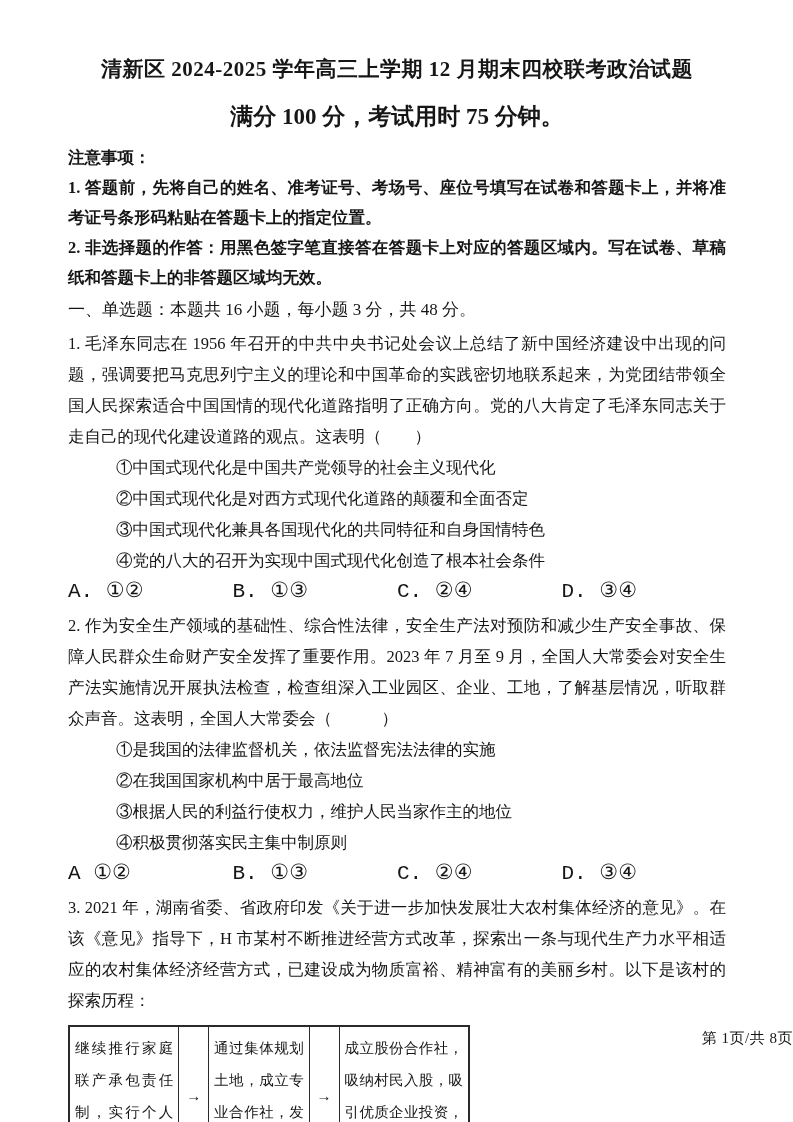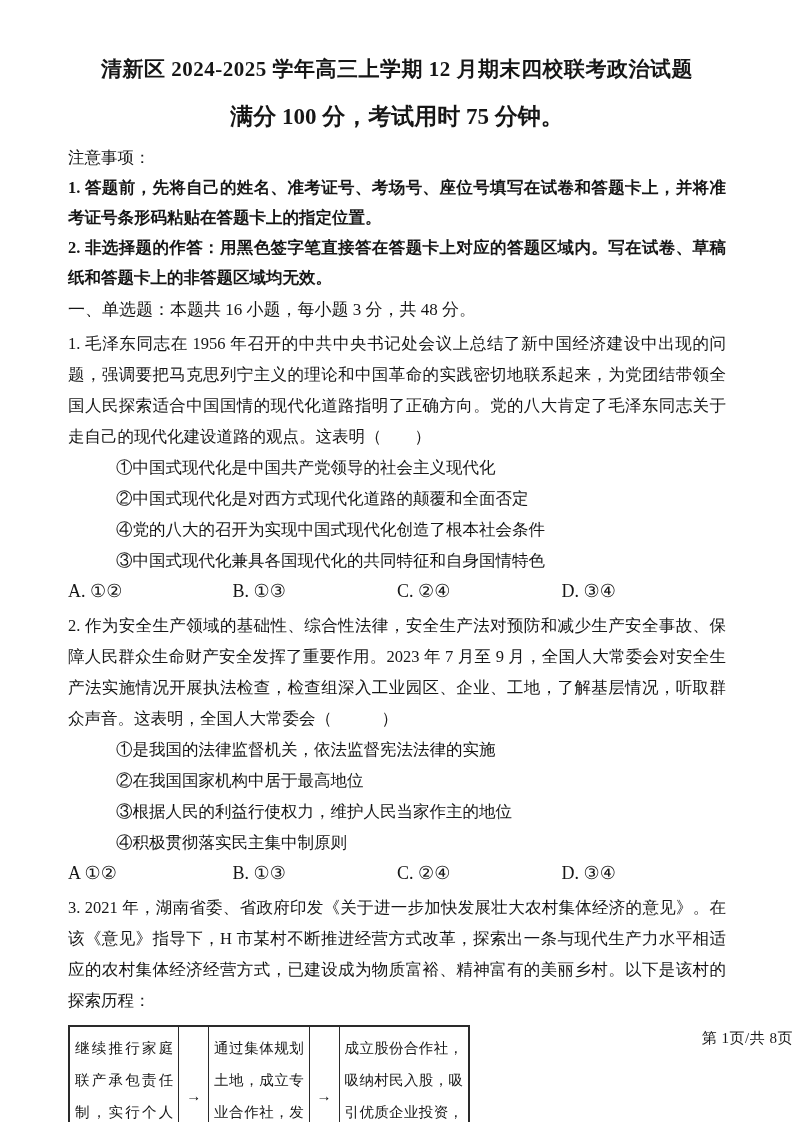--- a/index.html
+++ b/index.html
@@ -29,21 +29,21 @@
   }
   .subtitle {
     font-size: 23px;
     font-weight: bold;
     text-align: center;
     line-height: 26px;
     margin-top: 20px;
   }
   .notes-heading {
     font-size: 16.5px;
-    font-weight: normal;
+    font-weight: bold;
     line-height: 30px;
     margin-top: 13px;
   }
   .note {
     font-size: 16.5px;
     font-weight: bold;
     line-height: 30px;
     text-align: justify;
   }
   .section-heading {
@@ -58,22 +58,23 @@
     line-height: 31px;
     text-align: justify;
   }
   .q-item {
     font-size: 16.5px;
     line-height: 31px;
     margin-left: 48px;
   }
   .options-row {
     display: flex;
-    font-size: 18px;
+    font-size: 21px;
     line-height: 31px;
+    font-family: Liberation Mono, monospace;
   }
   .options-row span {
     flex: 0 0 25%;
     text-align: left;
     white-space: nowrap;
   }
   .flow-table {
     display: flex;
     margin-top: 9px;
     border: 2px solid #2a2a2a;
@@ -125,22 +126,22 @@
   <div class="notes-heading">注意事项：</div>
   <div class="note">1. 答题前，先将自己的姓名、准考证号、考场号、座位号填写在试卷和答题卡上，并将准考证号条形码粘贴在答题卡上的指定位置。</div>
   <div class="note">2. 非选择题的作答：用黑色签字笔直接答在答题卡上对应的答题区域内。写在试卷、草稿纸和答题卡上的非答题区域均无效。</div>
 
   <div class="section-heading">一、单选题：本题共 16 小题，每小题 3 分，共 48 分。</div>
 
   <div class="question">
     <div class="stem">1. 毛泽东同志在 1956 年召开的中共中央书记处会议上总结了新中国经济建设中出现的问题，强调要把马克思列宁主义的理论和中国革命的实践密切地联系起来，为党团结带领全国人民探索适合中国国情的现代化道路指明了正确方向。党的八大肯定了毛泽东同志关于走自己的现代化建设道路的观点。这表明（　　）</div>
     <div class="q-item">①中国式现代化是中国共产党领导的社会主义现代化</div>
     <div class="q-item">②中国式现代化是对西方式现代化道路的颠覆和全面否定</div>
+    <div class="q-item">③中国式现代化兼具各国现代化的共同特征和自身国情特色</div>
     <div class="q-item">④党的八大的召开为实现中国式现代化创造了根本社会条件</div>
-    <div class="q-item">③中国式现代化兼具各国现代化的共同特征和自身国情特色</div>
     <div class="options-row">
       <span>A. ①②</span>
       <span>B. ①③</span>
       <span>C. ②④</span>
       <span>D. ③④</span>
     </div>
   </div>
 
   <div class="question">
     <div class="stem">2. 作为安全生产领域的基础性、综合性法律，安全生产法对预防和减少生产安全事故、保障人民群众生命财产安全发挥了重要作用。2023 年 7 月至 9 月，全国人大常委会对安全生产法实施情况开展执法检查，检查组深入工业园区、企业、工地，了解基层情况，听取群众声音。这表明，全国人大常委会（　　　）</div>

